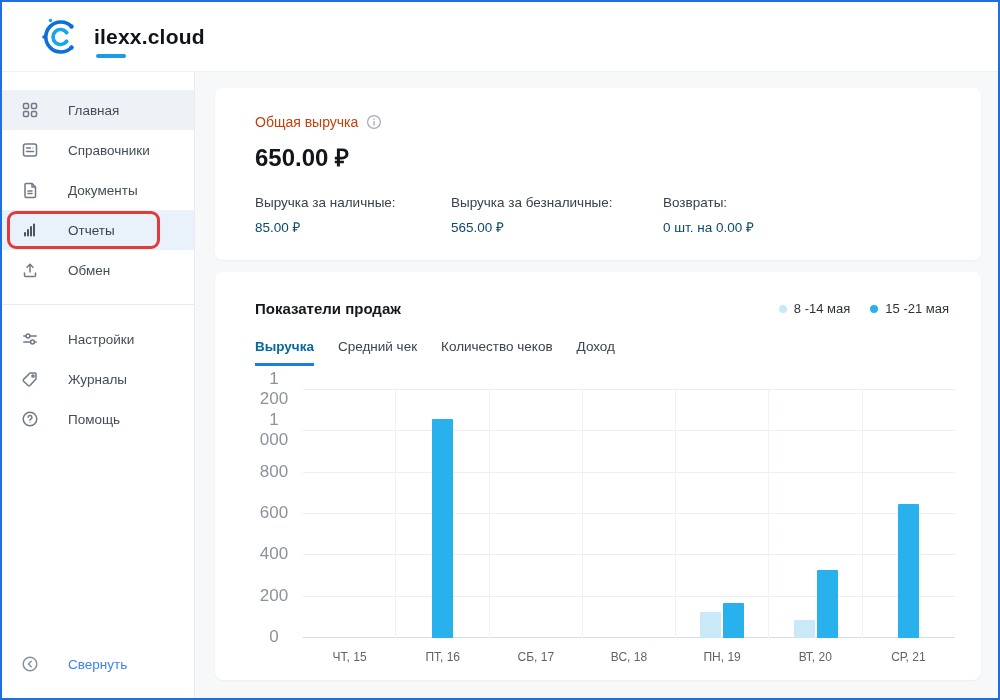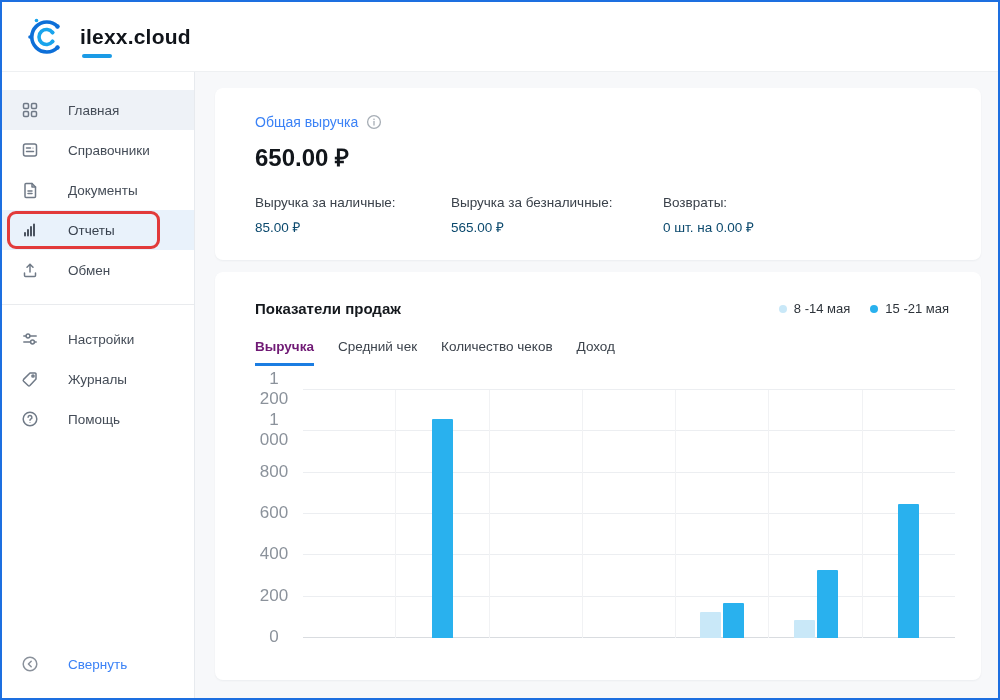--- a/index.html
+++ b/index.html
@@ -1,52 +1,52 @@
 <!DOCTYPE html>
 <html><head>
 <meta charset="utf-8">
 <style>
   html,body{margin:0;padding:0;background:#fff;font-family:"Liberation Sans",sans-serif;}
   *{box-sizing:border-box;}
   .frame{width:1000px;height:700px;border:2px solid #1d6fe0;background:#fff;display:flex;flex-direction:column;overflow:hidden;}
   
-  .header{flex:0 0 70px;display:flex;align-items:center;padding-left:22px;background:#fff;border-bottom:1px solid #eef0f2;}
+  .header{flex:0 0 70px;display:flex;align-items:center;padding-left:36px;background:#fff;border-bottom:1px solid #eef0f2;}
   .brand{display:flex;align-items:center;gap:10px;cursor:pointer;}
   .brand-text{position:relative;font-size:21px;font-weight:700;color:#10141a;letter-spacing:.2px;}
   .brand-underline{position:absolute;left:2px;bottom:-9px;width:30px;height:4px;border-radius:2px;background:#1b9be6;}
   
   .body{flex:1;display:flex;min-height:0;}
   .sidebar{flex:0 0 193px;width:193px;background:#fff;border-right:1px solid #e7eaee;display:flex;flex-direction:column;padding:18px 0 14px;}
   .side-item{height:40px;display:flex;align-items:center;gap:28px;padding:0 18px;font-size:13.5px;color:#444c57;cursor:pointer;position:relative;flex:0 0 40px;}
   .side-item .icn{width:20px;display:flex;justify-content:center;align-items:center;color:#707a87;}
   .side-item.soft{background:#eef2f7;}
   .side-item.active{background:#e9f2fb;color:#39424e;}
   .side-item.active .icn{color:#39424e;}
   .side-item.annot::after{content:"";position:absolute;left:5px;right:34px;top:1px;bottom:1px;border:3px solid #e23a3a;border-radius:9px;pointer-events:none;}
   .side-div{height:1px;background:#e9ebee;margin:14px 0;flex:0 0 1px;}
   .collapse{margin-top:auto;color:#3b82f6;}
   .collapse .icn{color:#8a919b;}
   
   .main{flex:1;background:#f7f8fa;padding:16px 17px 18px 20px;display:flex;flex-direction:column;gap:12px;min-width:0;}
   .card{background:#fff;border-radius:8px;box-shadow:0 1px 2px rgba(20,30,50,.05);}
   .card-summary{padding:26px 40px 24px;}
-  .sum-title-row{display:flex;align-items:center;gap:8px;font-size:14px;color:#3b82f6;}
+  .sum-title-row{display:flex;align-items:center;gap:8px;font-size:14px;color:#c2410c;}
   .sum-total{margin-top:10px;font-size:24px;font-weight:700;color:#12161b;}
   .metrics{display:grid;grid-template-columns:196px 212px auto;margin-top:22px;}
   .m-label{font-size:13.5px;color:#3a414a;}
   .m-value{margin-top:8px;font-size:13.5px;color:#0c4a6e;}
   .card-sales{padding:28px 24px 16px 40px;flex:1;display:flex;flex-direction:column;min-height:0;}
   .sales-head{display:flex;align-items:center;justify-content:space-between;}
   .sales-title{font-size:15px;font-weight:700;color:#14181d;}
   .legend{display:flex;gap:20px;align-items:center;padding-right:8px;}
   .leg{display:flex;align-items:center;gap:7px;font-size:13px;color:#2e343b;}
   .dot{width:8px;height:8px;border-radius:50%;background:#ccc;}
   .tabs{display:flex;gap:24px;margin-top:22px;font-size:13.5px;color:#3c434c;}
   .tab{padding-bottom:9px;cursor:pointer;border-bottom:3px solid transparent;}
-  .tab.active{color:#701a75;font-weight:700;border-bottom-color:#1b7de2;}
+  .tab.active{color:#0369a1;font-weight:700;border-bottom-color:#1b7de2;}
   .chart-area{flex:1;margin-top:24px;position:relative;padding-left:48px;padding-bottom:26px;padding-right:2px;min-height:0;}
   .plot{position:relative;height:100%;}
   .grid{position:absolute;left:0;right:0;height:1px;background:#eceef1;}
   .grid.zero{background:#d9dce0;}
   .ytick{position:absolute;left:-48px;top:0;width:38px;text-align:center;transform:translateY(-50%);font-size:17px;color:#8b929b;}
   .cols{position:absolute;top:0;left:0;right:0;bottom:0;display:flex;}
   .col{flex:1;display:flex;align-items:flex-end;justify-content:center;gap:2px;}
   .col + .col{border-left:1px solid #f1f2f4;}
   .bar{width:21px;border-radius:1px 1px 0 0;}
   .xlabels{position:absolute;left:48px;right:2px;bottom:0;display:flex;height:20px;align-items:flex-end;}
@@ -274,18 +274,27 @@
                 </div>
                 <div class="col">
                   <div class="bar" style="height: 7.08333%; background: rgb(201, 232, 248);"></div>
                   <div class="bar" style="height: 27.5%; background: rgb(41, 177, 238);"></div>
                 </div>
                 <div class="col">
                   <div class="bar" style="height: 54.1667%; background: rgb(41, 177, 238);"></div>
                 </div>
               </div>
             </div>
+          <div class="xlabels" id="xlabels">
+              <div class="xlab">ЧТ, 15</div>
+              <div class="xlab">ПТ, 16</div>
+              <div class="xlab">СБ, 17</div>
+              <div class="xlab">ВС, 18</div>
+              <div class="xlab">ПН, 19</div>
+              <div class="xlab">ВТ, 20</div>
+              <div class="xlab">СР, 21</div>
+            </div>
         </div>
       </div>
 
     </div>
   </div>
 </div>
 
 </body></html>

